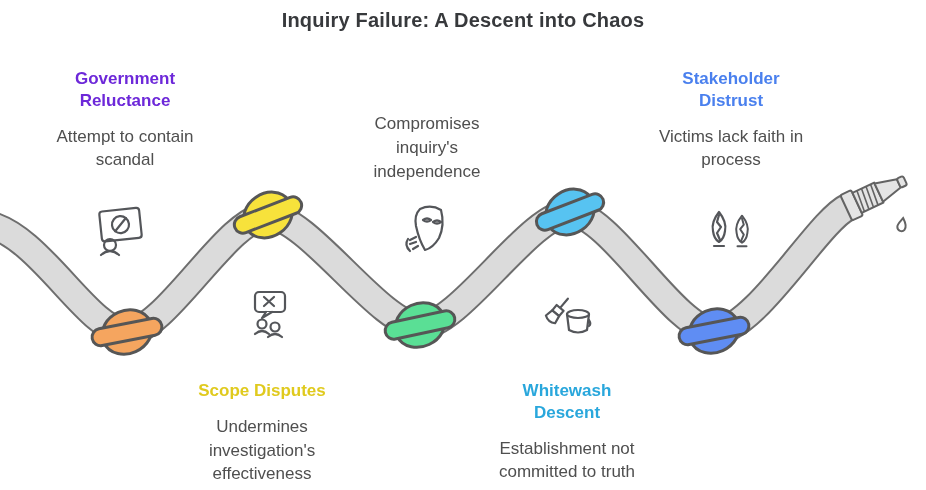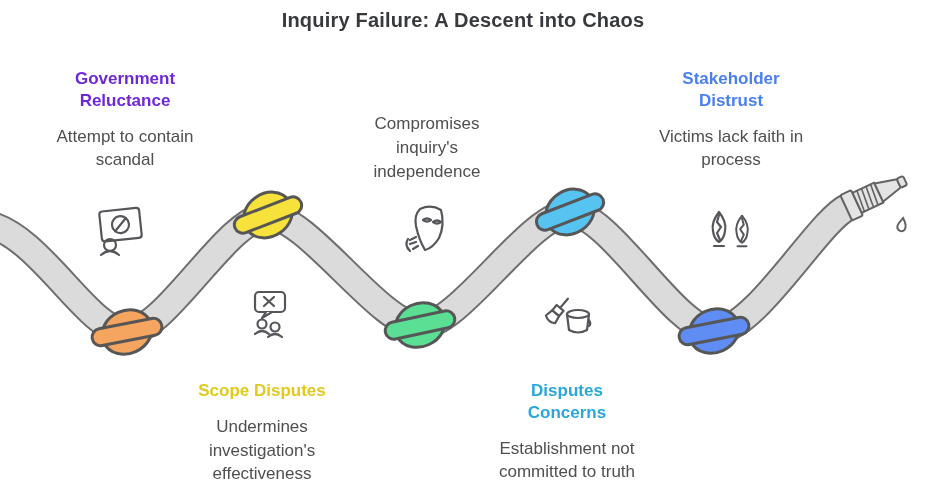--- a/index.html
+++ b/index.html
@@ -162,21 +162,21 @@
   <div class="stage" id="stage-scope">
     <div class="stage-heading" style="color: rgb(224, 202, 30);">Scope Disputes</div>
     <div class="stage-desc">Undermines investigation's effectiveness</div>
   </div>
 
   <div class="stage" id="stage-political">
     <div class="stage-desc">Compromises inquiry's independence</div>
   </div>
 
   <div class="stage" id="stage-whitewash">
-    <div class="stage-heading" style="color: rgb(41, 167, 220);">Disputes Concerns</div>
+    <div class="stage-heading" style="color: rgb(41, 167, 220);">Whitewash Descent</div>
     <div class="stage-desc">Establishment not committed to truth</div>
   </div>
 
   <div class="stage" id="stage-stakeholder">
     <div class="stage-heading" style="color: rgb(74, 128, 238);">Stakeholder Distrust</div>
     <div class="stage-desc">Victims lack faith in process</div>
   </div>
 
 </div>
 

